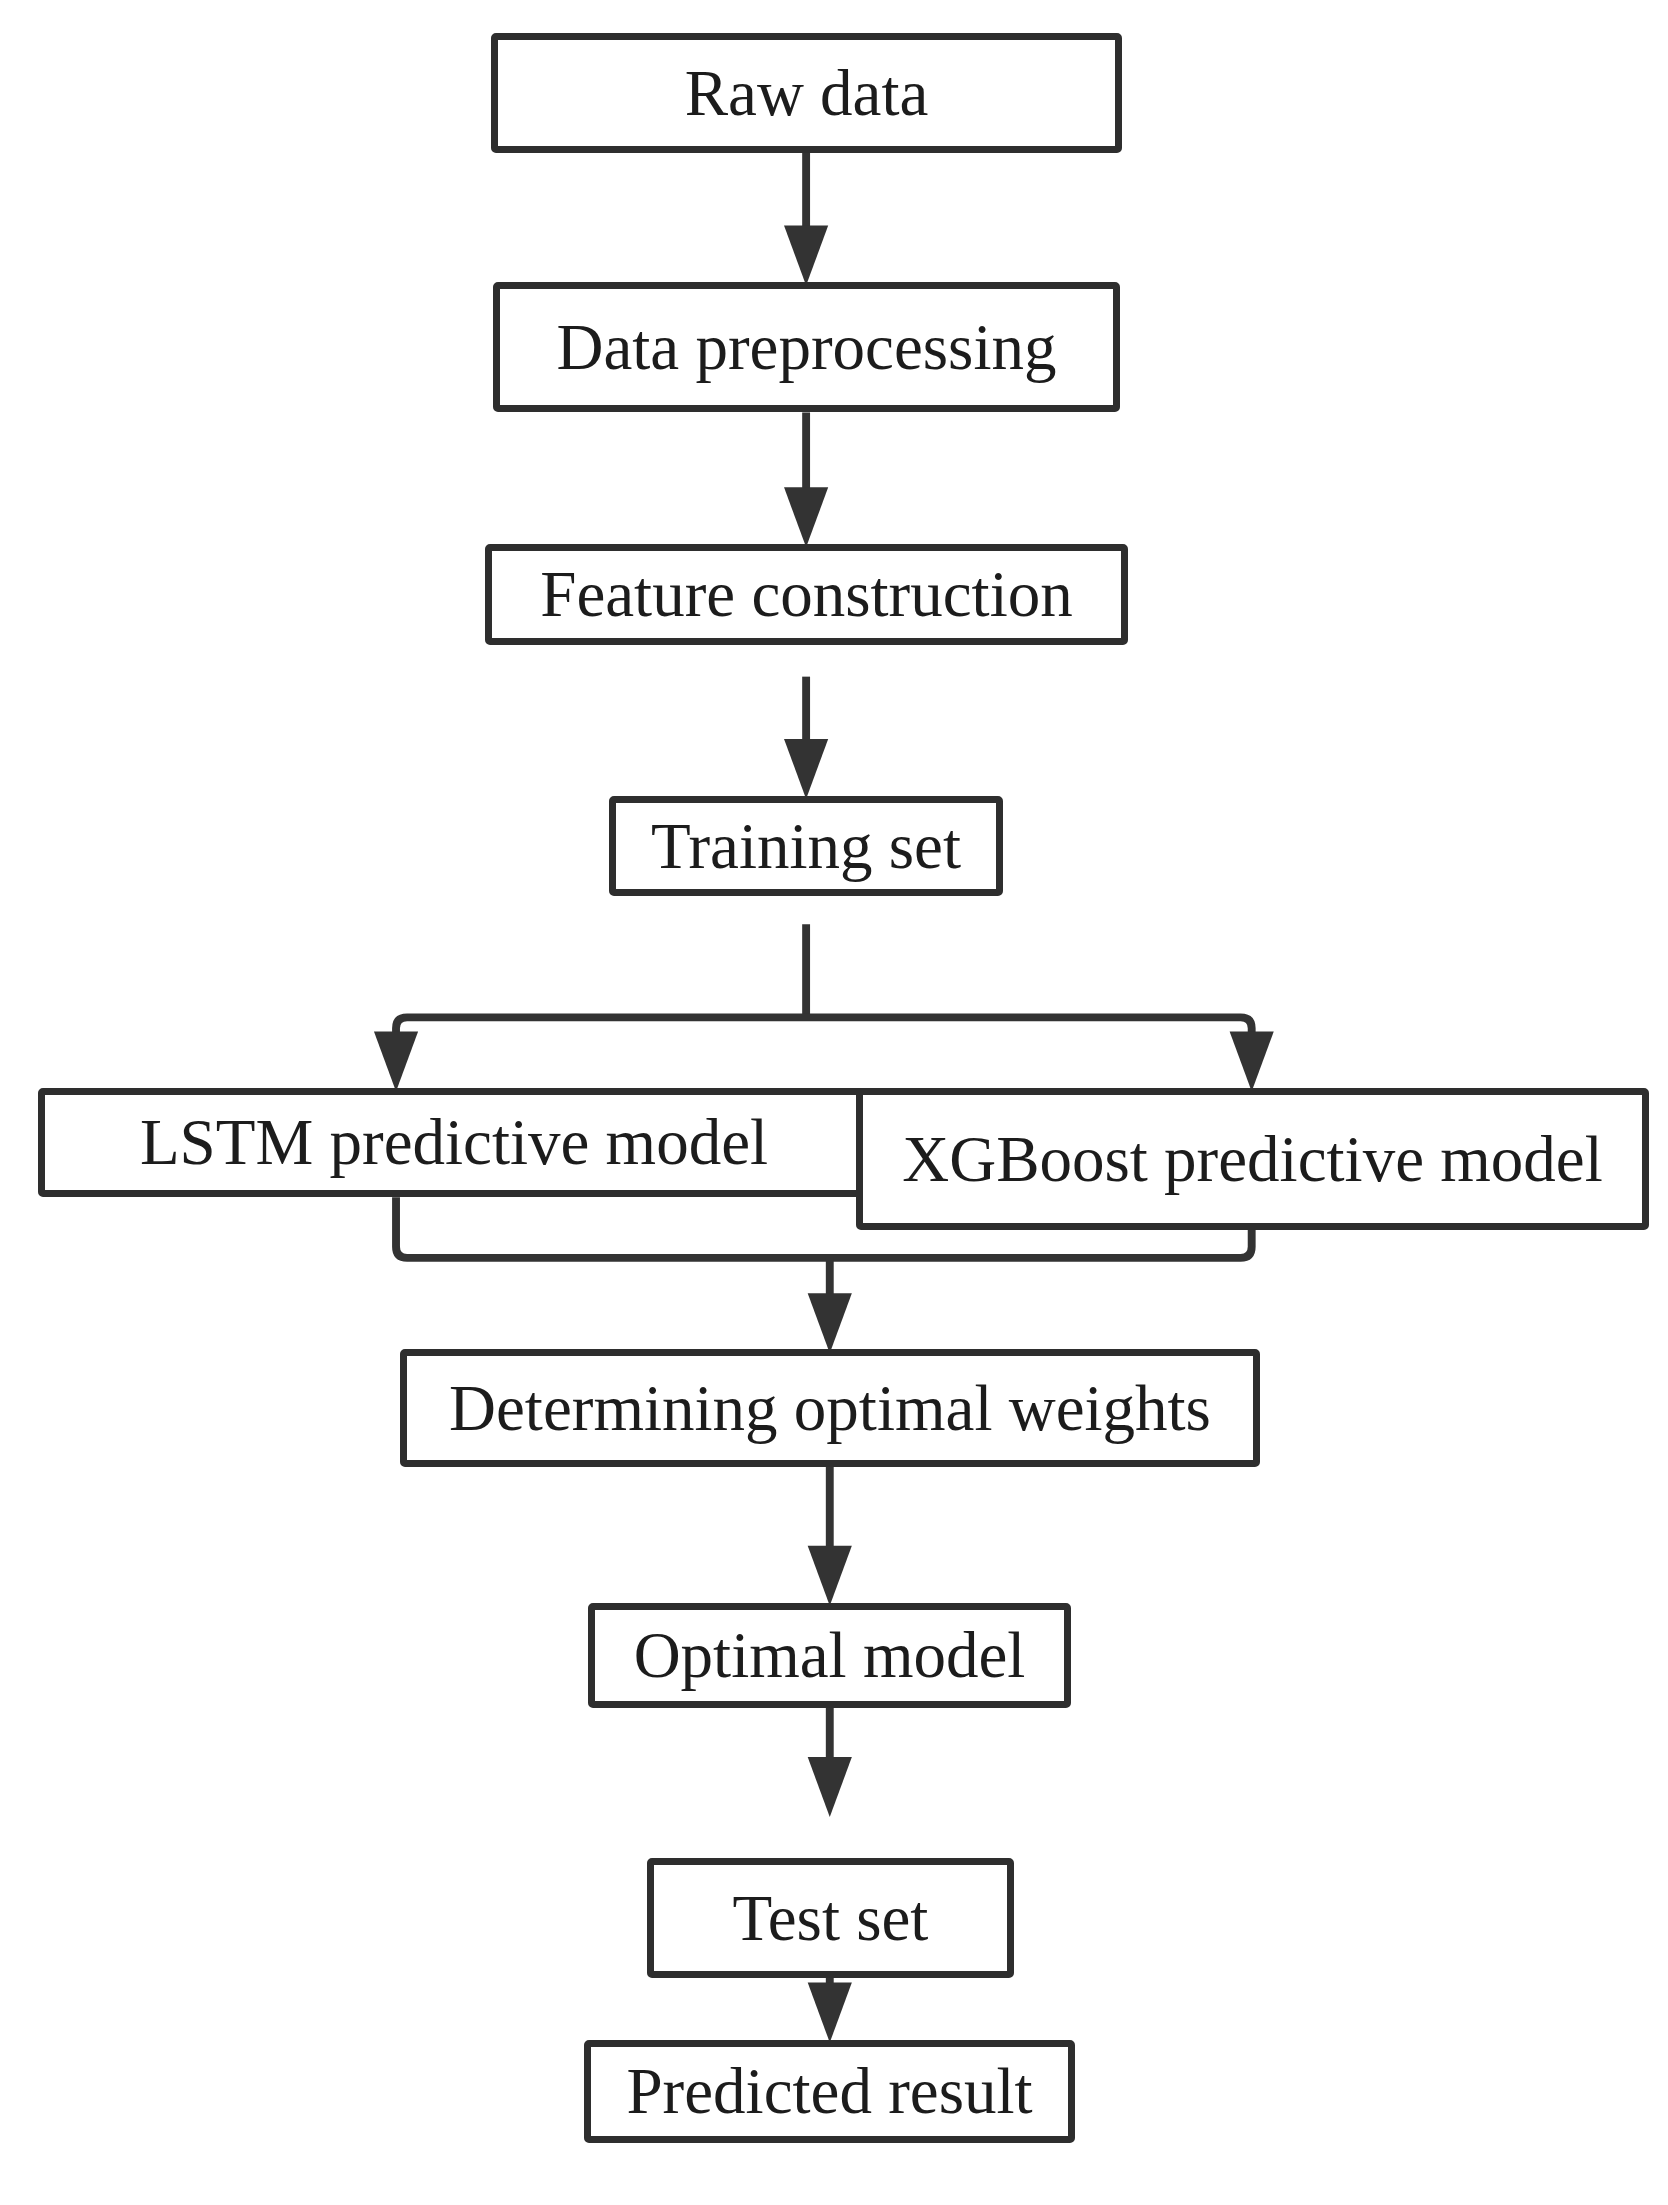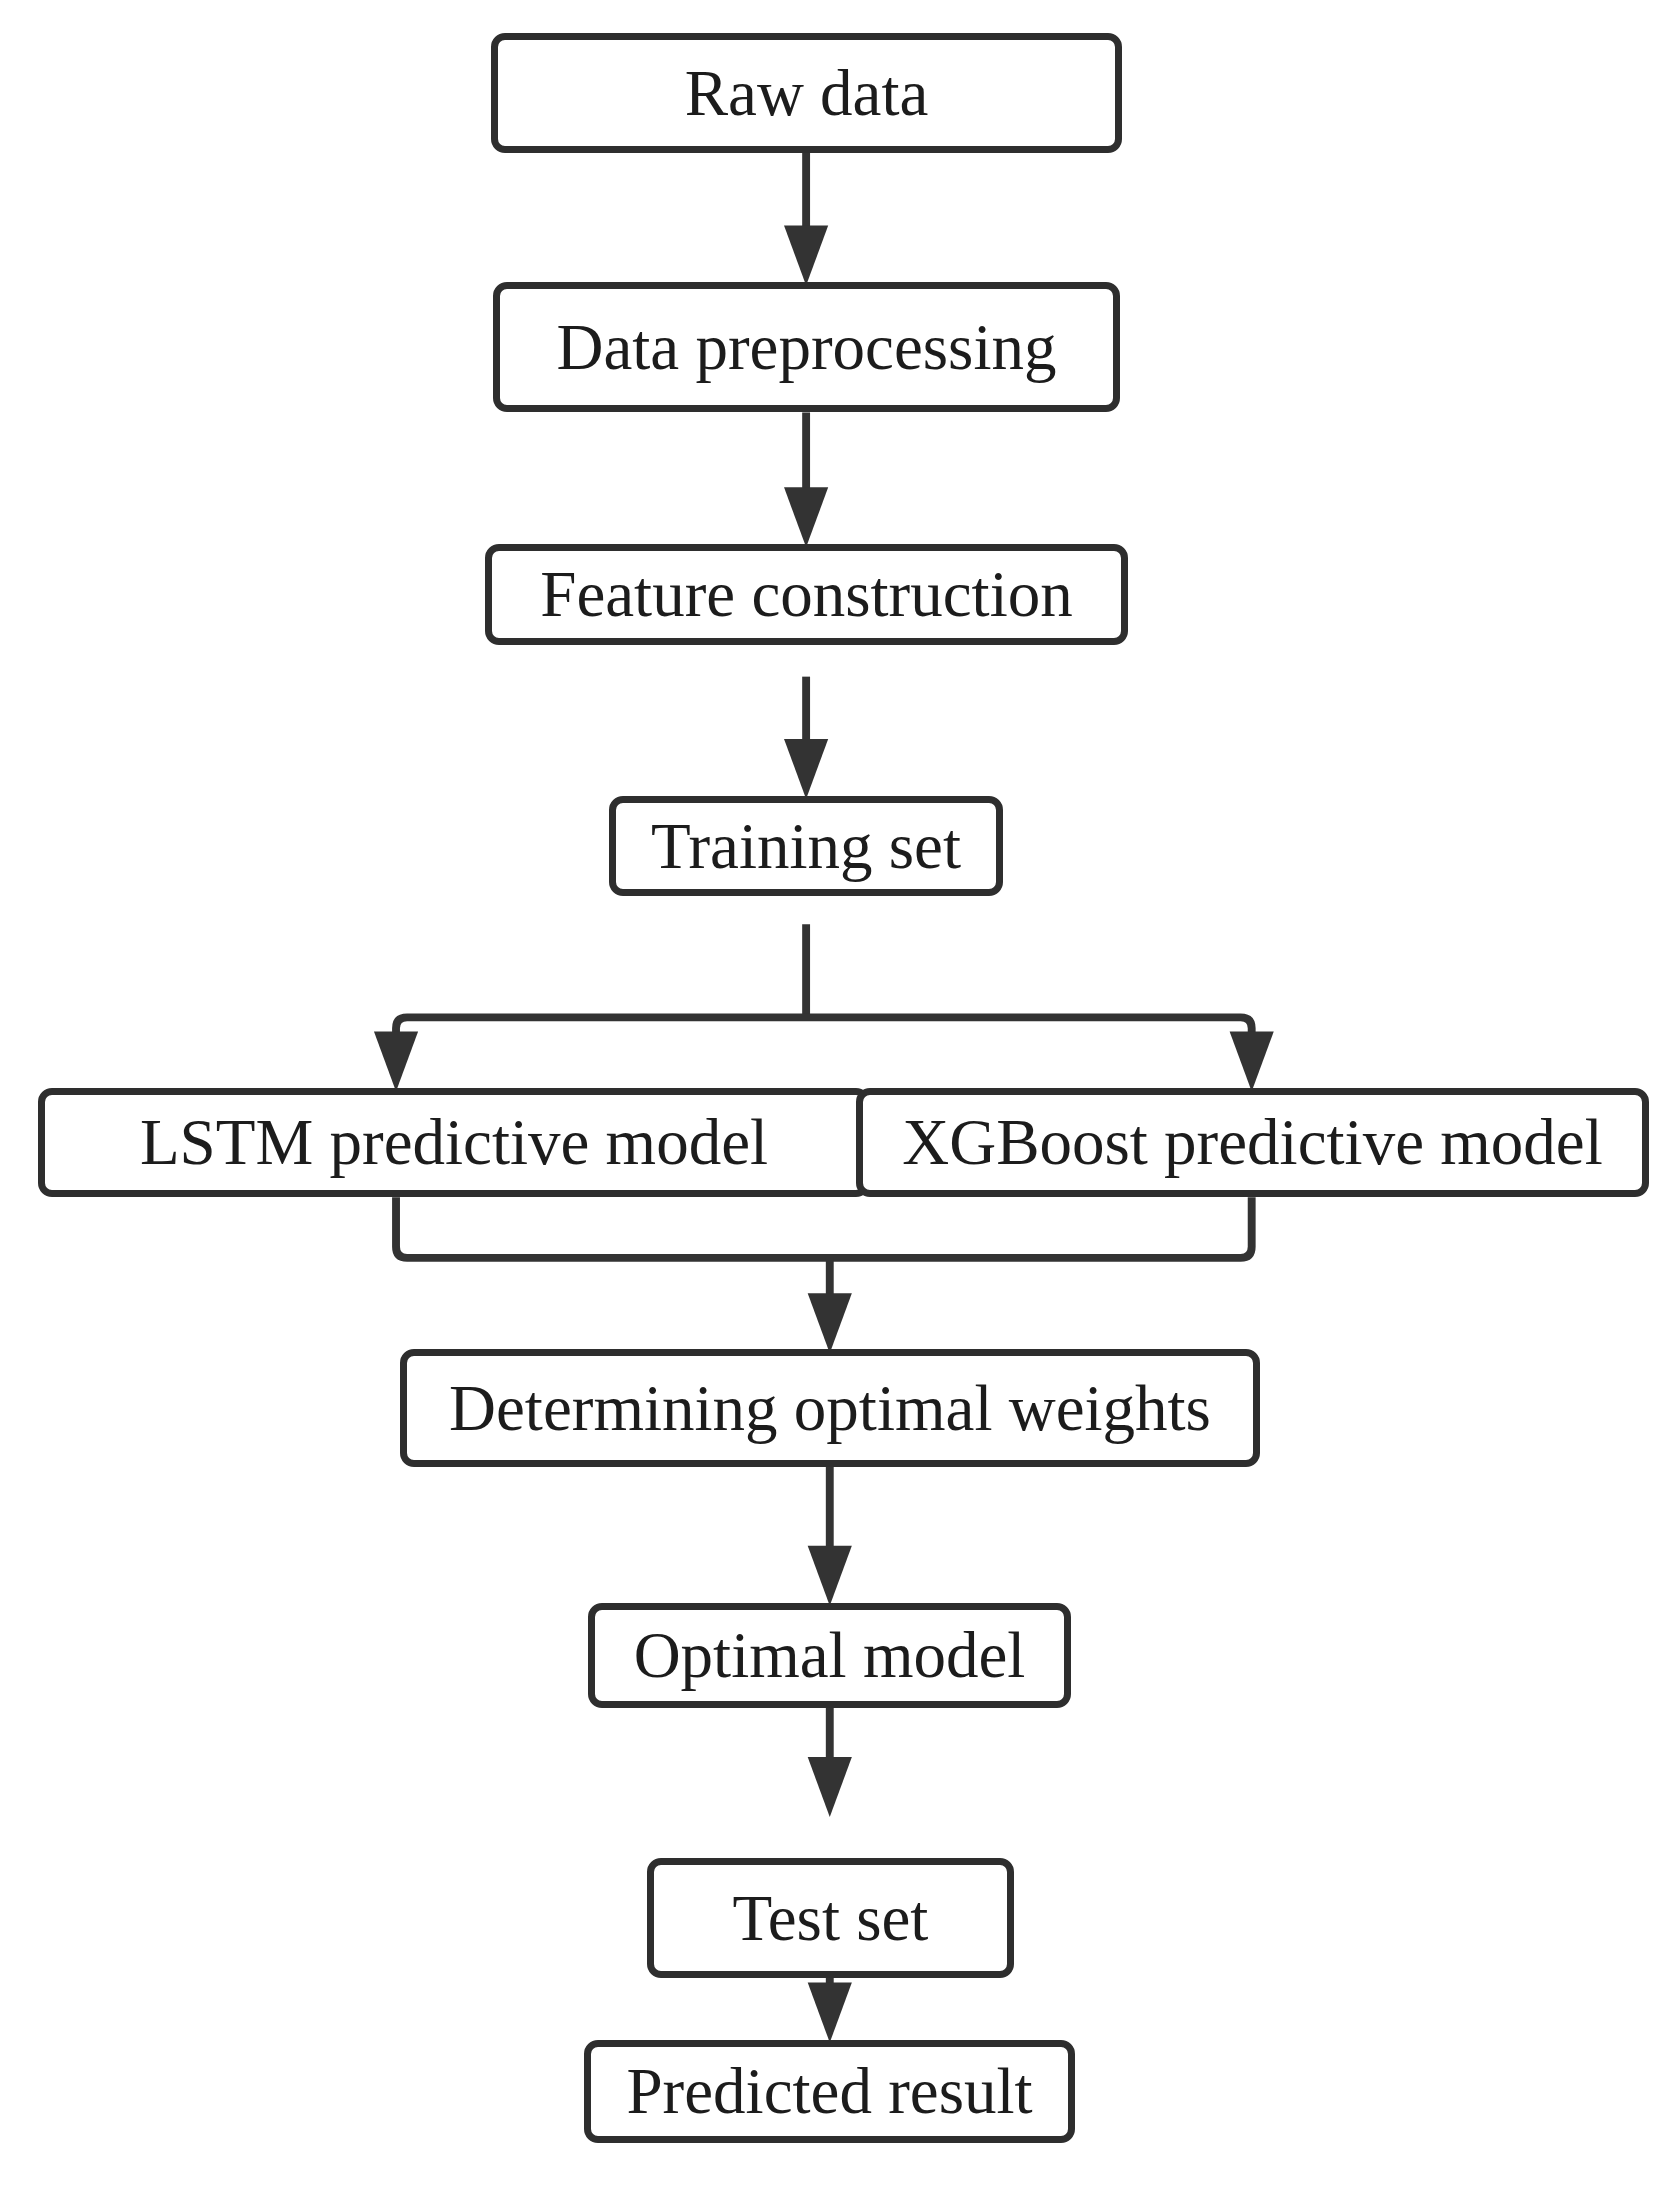--- a/index.html
+++ b/index.html
@@ -24,21 +24,21 @@
   }
   svg.connectors polygon {
     fill: #333333;
     stroke: none;
   }
   .node {
     position: absolute;
     box-sizing: border-box;
     background: #ffffff;
     border: 7px solid #2e2e2e;
-    border-radius: 14px;
+    border-radius: 5px;
     display: flex;
     align-items: center;
     justify-content: center;
   }
   .node-label {
     font-size: 65px;
     line-height: 1;
     color: #1c1c1c;
     white-space: nowrap;
     text-align: center;
@@ -92,21 +92,21 @@
   </div>
 
   <div class="node" style="left:609px; top:796px; width:394px; height:100px;">
     <span class="node-label">Training set</span>
   </div>
 
   <div class="node" style="left:38px; top:1088px; width:832px; height:109px;">
     <span class="node-label">LSTM predictive model</span>
   </div>
 
-  <div class="node" style="left:856px; top:1088px; width:793px; height:109px;">
+  <div class="node" style="left:856px; top:1088px; width:793px; height:142px;">
     <span class="node-label">XGBoost predictive model</span>
   </div>
 
   <div class="node" style="left:400px; top:1349px; width:860px; height:118px;">
     <span class="node-label">Determining optimal weights</span>
   </div>
 
   <div class="node" style="left:588px; top:1603px; width:483px; height:105px;">
     <span class="node-label">Optimal model</span>
   </div>

